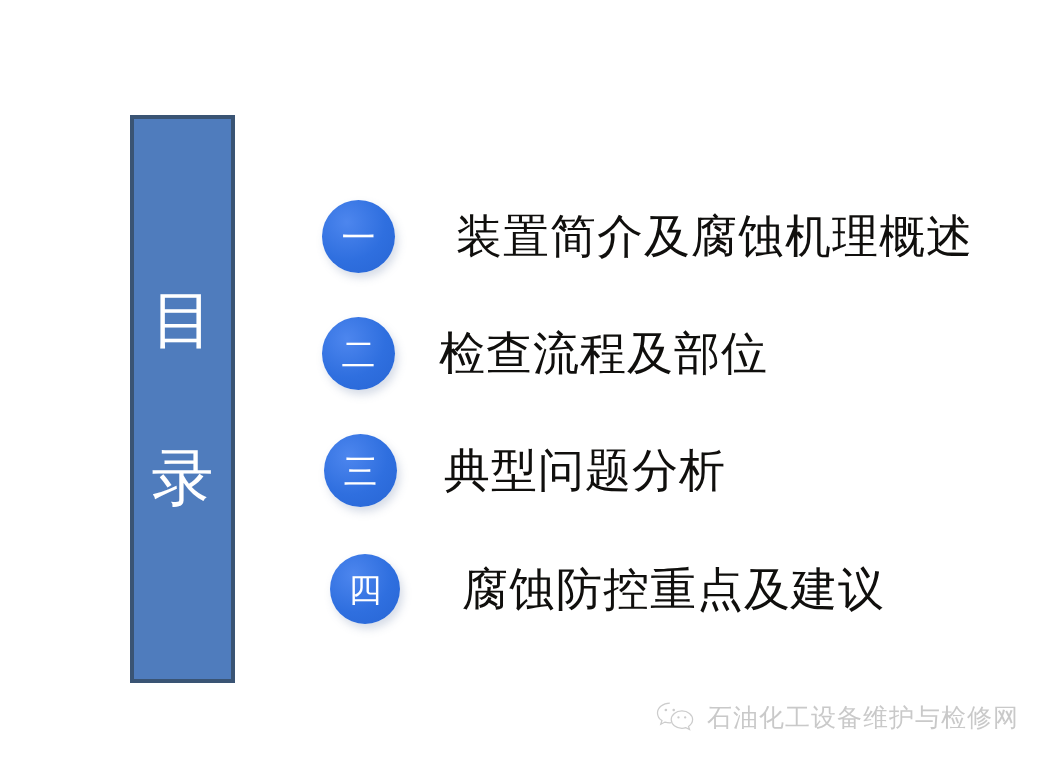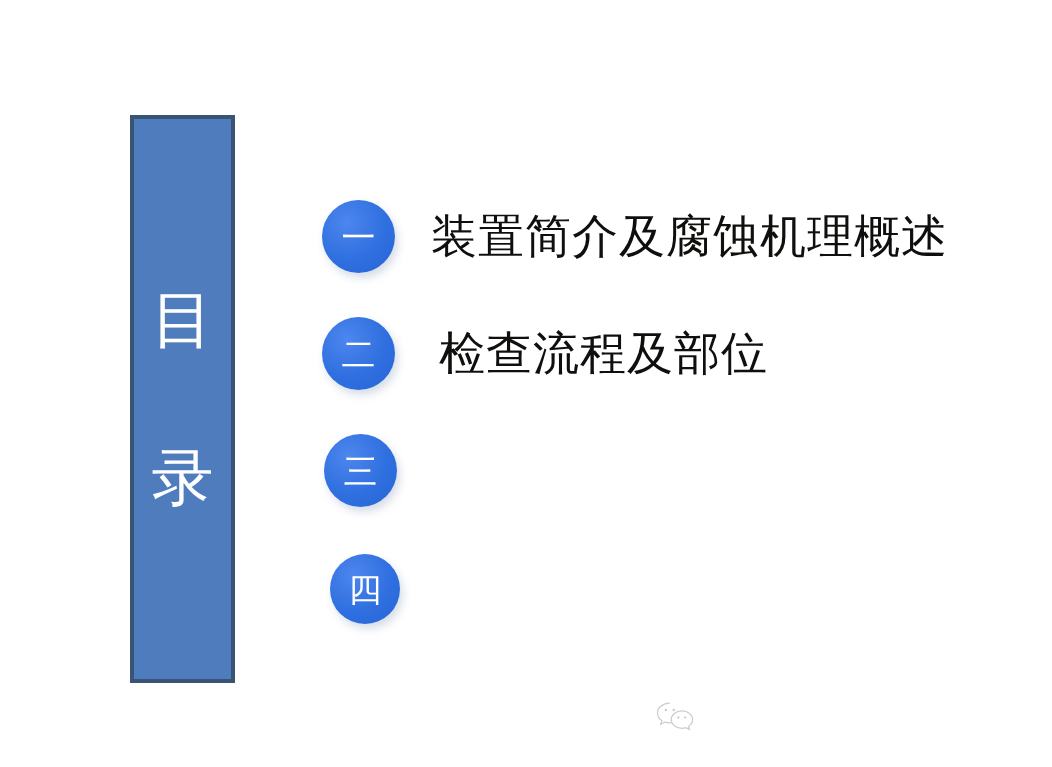--- a/index.html
+++ b/index.html
@@ -86,21 +86,21 @@
 
   .item-text {
     font-family: "DejaVu Serif", "Liberation Serif", serif;
     font-size: 46px;
     line-height: 1.05;
     color: #100f0d;
     white-space: nowrap;
     letter-spacing: 1px;
     font-weight: 400;
   }
-  .r1 .item-text { margin-left: 36px; }
+  .r1 .item-text { margin-left: 61px; }
   .r2 .item-text { margin-left: 44px; }
   .r3 .item-text { margin-left: 47px; }
   .r4 .item-text { margin-left: 62px; }
 
   .r2 .num-circle { margin-left: 0px; }
   .r3 .num-circle { margin-left: 2px; }
   .r4 .num-circle { margin-left: 8px; }
 
   
   #watermark {
@@ -150,38 +150,41 @@
       <div class="num-circle">
         <span class="num-glyph">二</span>
       </div>
       <div class="item-text">检查流程及部位</div>
     </div>
 
     <div class="item-row r3">
       <div class="num-circle">
         <span class="num-glyph">三</span>
       </div>
+      <div class="item-text">典型问题分析</div>
     </div>
 
     <div class="item-row r4">
       <div class="num-circle">
         <span class="num-glyph">四</span>
       </div>
+      <div class="item-text">腐蚀防控重点及建议</div>
     </div>
 
   </div>
 
   <div id="watermark">
     <svg class="wm-icon" viewBox="0 0 44 34">
       <g fill="none" stroke="#b9b9b9" stroke-width="1.3">
         <path d="M15.5 2.4C8.4 2.4 2.6 7 2.6 12.7c0 3.2 1.8 6.1 4.7 8L6 24.6l4.4-2.3c1.6.5 3.3.8 5.1.8 .6 0 1.2 0 1.8-.1"></path>
         <path d="M28.2 10.6c-6.2 0-11.2 4.1-11.2 9.1 0 5 5 9.1 11.2 9.1 1.4 0 2.8-.2 4.1-.6l3.9 2-1.1-3.3c2.6-1.7 4.3-4.2 4.3-7.2 0-5-5-9.1-11.2-9.1z"></path>
       </g>
       <g fill="#b9b9b9">
         <circle cx="11.4" cy="9.6" r="1.35"></circle>
         <circle cx="19.6" cy="9.6" r="1.35"></circle>
         <circle cx="24.6" cy="17.4" r="1.2"></circle>
         <circle cx="31.6" cy="17.4" r="1.2"></circle>
       </g>
     </svg>
+    <span class="wm-text">石油化工设备维护与检修网</span>
   </div>
 
 </div>
 
 </body></html>

